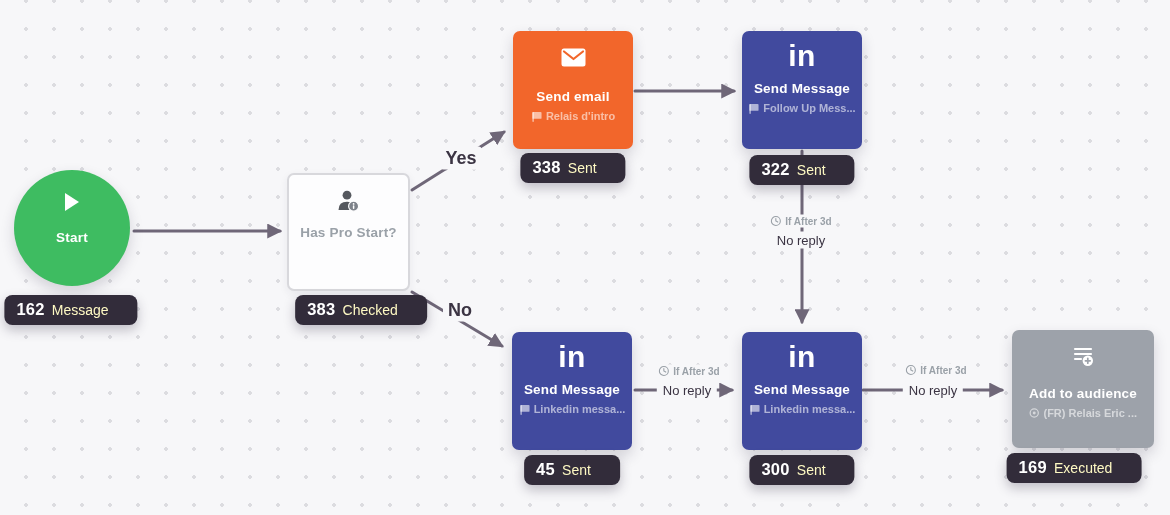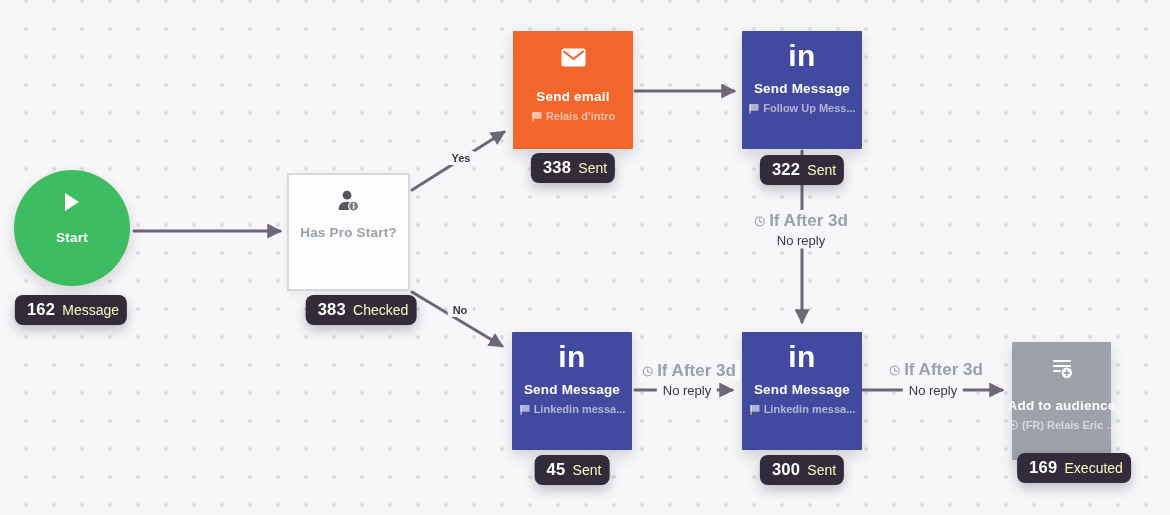--- a/index.html
+++ b/index.html
@@ -19,21 +19,21 @@
   svg.edges{position:absolute;left:0;top:0;z-index:1;}
   .node{
     position:absolute;z-index:2;
     color:#fff;text-align:center;
     display:flex;flex-direction:column;align-items:center;
     box-sizing:border-box;
     cursor:pointer;
   }
   .node.box{
     width:120px;height:118px;
-    border-radius:1px;
+    border-radius:7px;
     box-shadow:0 6px 14px rgba(45,40,65,0.18);
   }
   .node.circle{
     width:116px;height:116px;border-radius:50%;
     background:#3ebc61;
     box-shadow:0 6px 14px rgba(45,40,65,0.18);
   }
   .node.orange{background:#f2662b;}
   .node.indigo{background:#414a9e;}
   .node.gray{background:#9da2aa;}
@@ -56,42 +56,42 @@
   .node-sub{
     margin-top:6px;font-size:11px;font-weight:700;
     color:rgba(255,255,255,0.58);
     display:flex;align-items:center;gap:4px;
     white-space:nowrap;max-width:108px;overflow:hidden;
   }
   .badge{
     position:absolute;z-index:3;
     transform:translateX(-50%);
     background:#322c3a;color:#fff;
-    border-radius:8px;padding:5px 8px 6px 12px;
+    border-radius:8px;padding:5px 29px 6px 12px;
     display:flex;align-items:baseline;gap:7px;
     box-shadow:0 5px 12px rgba(45,40,65,0.28);
     white-space:nowrap;
   }
   .badge .num{font-weight:700;font-size:16.5px;letter-spacing:0.3px;}
   .badge .lbl{font-size:14px;color:#fef9c3;}
   .edge-label{
     position:absolute;z-index:2;
     transform:translate(-50%,-50%);
     white-space:nowrap;
   }
   .lbl-dark{
-    font-size:11px;font-weight:700;color:#3b3443;
+    font-size:18px;font-weight:700;color:#3b3443;
     background:#f7f7f9;padding:1px 5px;border-radius:3px;
   }
   .lbl-reply{
     font-size:13px;font-weight:500;color:#3b3443;
     background:#f7f7f9;padding:1px 6px;border-radius:3px;
   }
   .lbl-wait{
-    font-size:17px;font-weight:600;color:#9aa1a8;
+    font-size:10px;font-weight:600;color:#9aa1a8;
     background:#f7f7f9;padding:1px 4px;border-radius:3px;
     display:flex;align-items:center;gap:4px;
   }
   .lbl-wait svg{flex:0 0 auto;}
 </style>
 </head>
 <body>
 
 <div class="canvas">
 
@@ -204,21 +204,21 @@
         <rect x="1.5" y="1" width="1.6" height="11" rx="0.8" fill="rgba(255,255,255,0.58)"></rect>
       </svg>
       <span>Linkedin messa...</span>
     </div>
   </div>
   <div class="badge" style="left:802px;top:455px">
     <span class="num">300</span>
     <span class="lbl">Sent</span>
   </div>
 
-  <div class="node box gray" style="left:1012px;top:342px;width:99px">
+  <div class="node box gray" style="left:1012px;top:330px;width:142px">
     <div class="node-icon">
       <svg width="24" height="21" viewBox="0 0 24 21">
         <g stroke="#ffffff" stroke-width="2.2" stroke-linecap="round">
           <line x1="4" y1="3" x2="20" y2="3"></line>
           <line x1="4" y1="8" x2="20" y2="8"></line>
           <line x1="4" y1="13" x2="10" y2="13"></line>
         </g>
         <circle cx="16.8" cy="14.8" r="5.2" fill="#ffffff"></circle>
         <g stroke="#9da2aa" stroke-width="1.7" stroke-linecap="round">
           <line x1="16.8" y1="12.4" x2="16.8" y2="17.2"></line>

